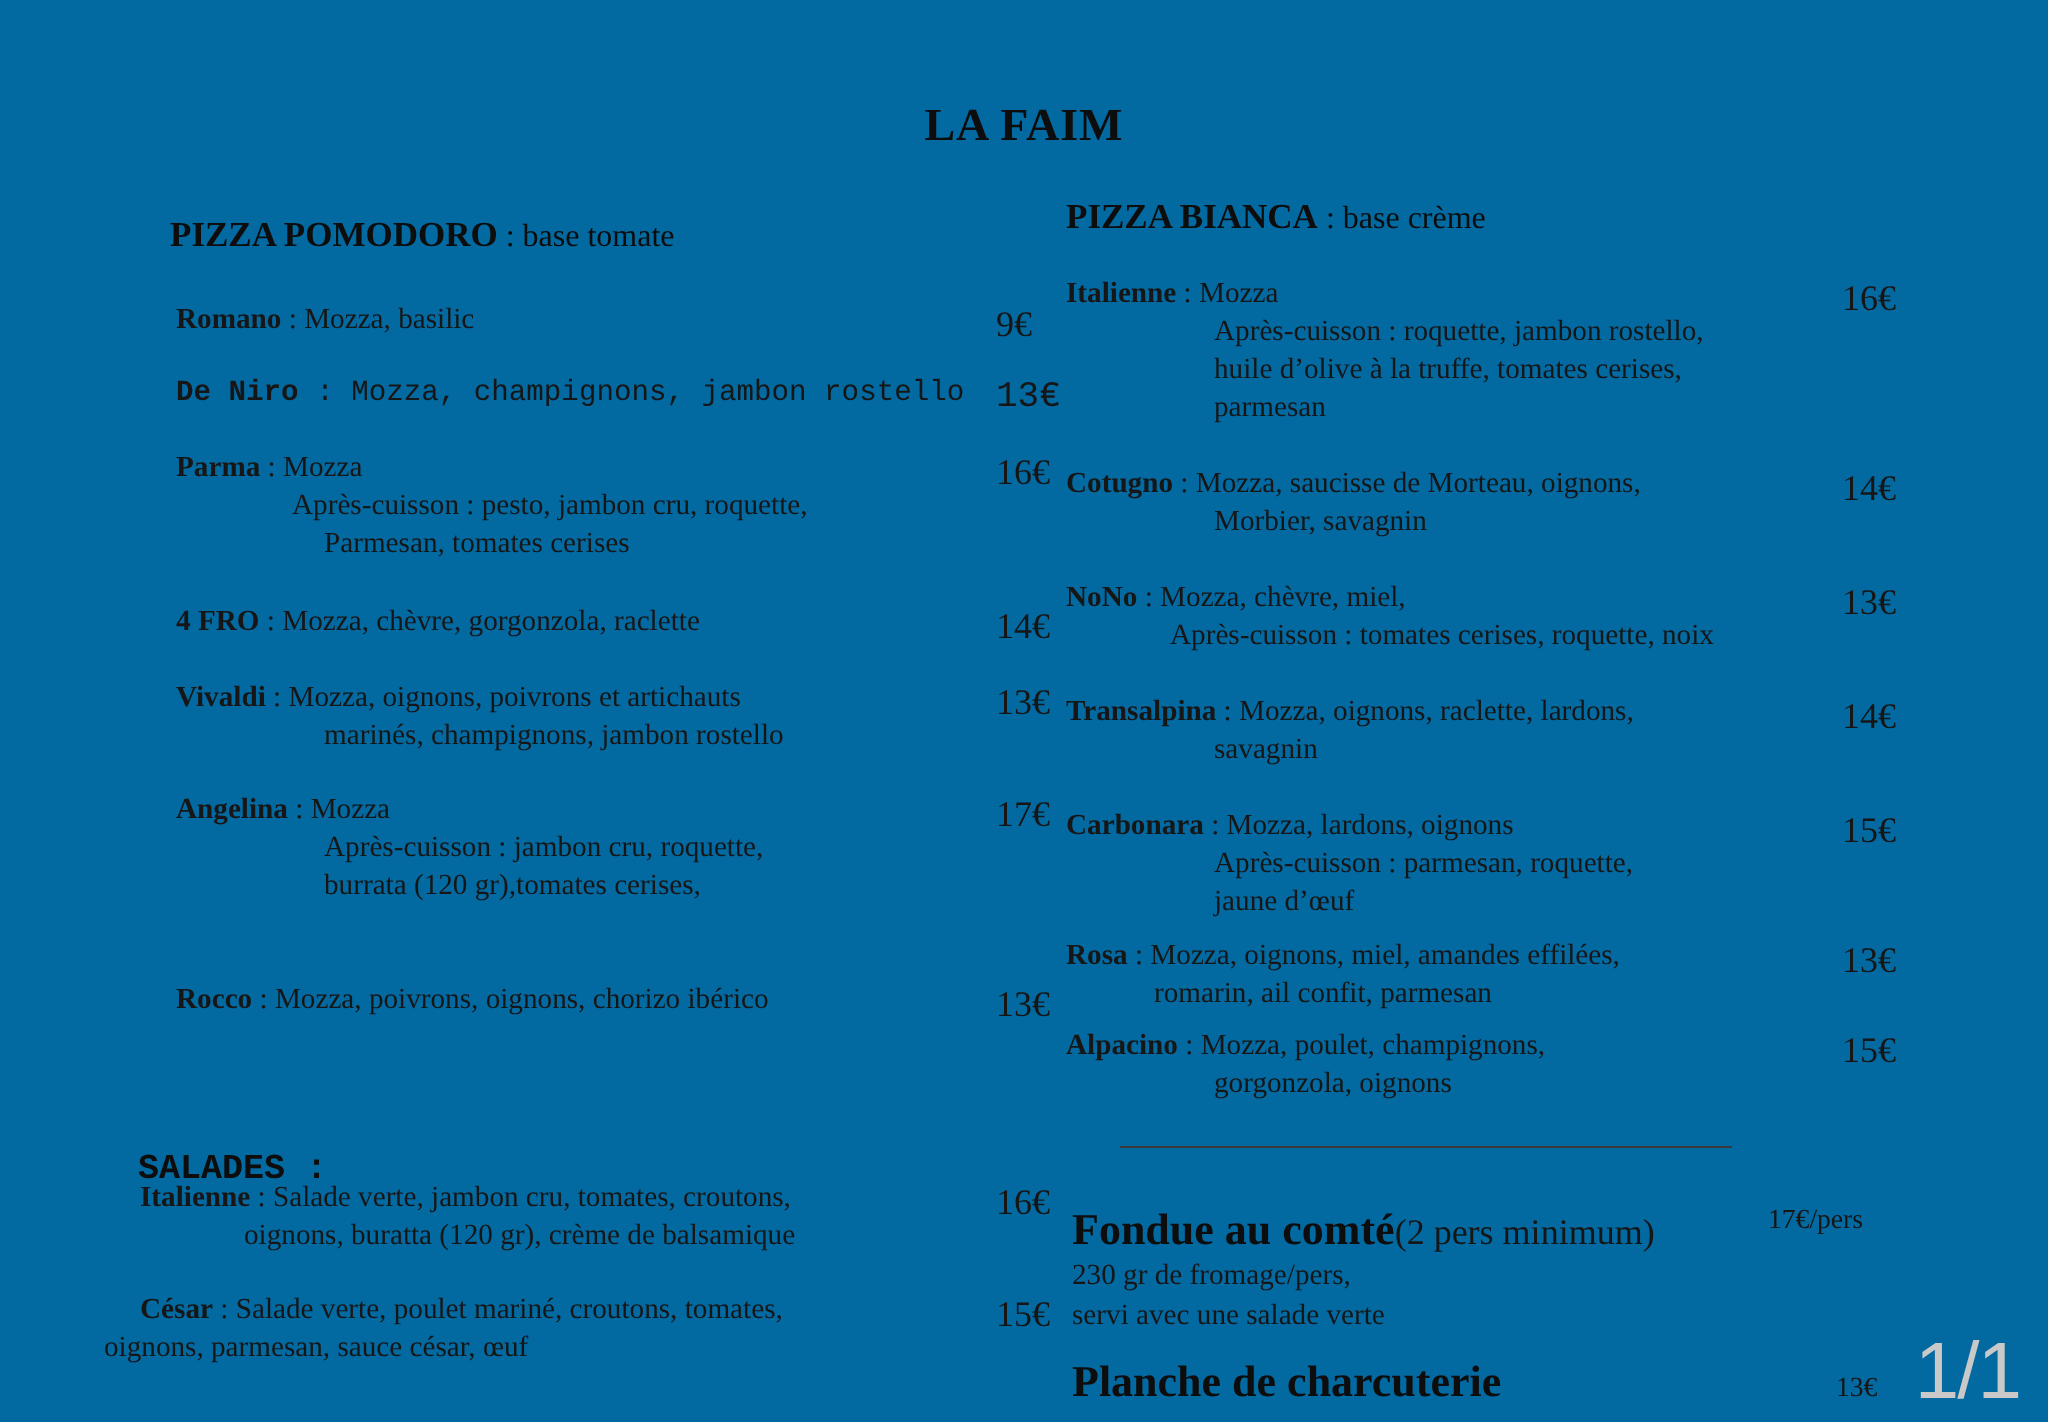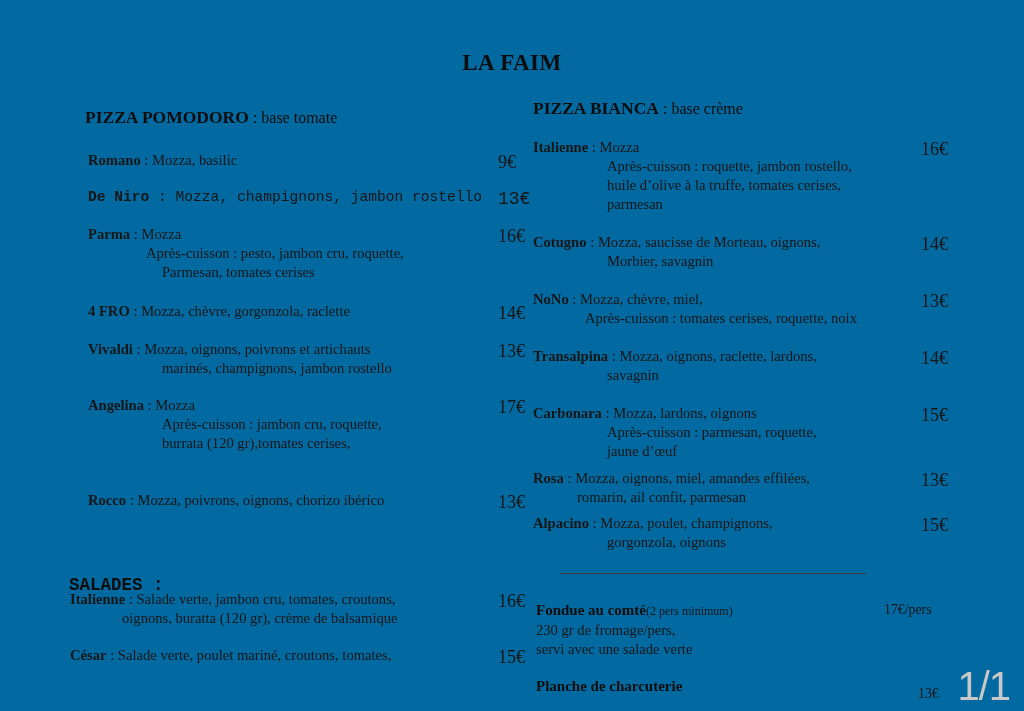--- a/index.html
+++ b/index.html
@@ -98,26 +98,26 @@
   }
 
   
   .extra {
     position: relative;
     font-size: 14.6px;
     line-height: 1.34;
     color: #161616;
   }
   .extra .big {
-    font-size: 15px;
+    font-size: 22px;
     font-weight: bold;
     color: #0d0d0d;
   }
   .extra .note {
-    font-size: 12px;
+    font-size: 18px;
   }
   .extra .price {
     position: absolute;
     top: 1px;
     left: 348px;
     font-size: 13.8px;
     white-space: nowrap;
   }
 
   
@@ -191,20 +191,21 @@
     </div>
 
     <div class="item" style="position:absolute; top:590px; left:4px;">
       <span class="line"><span class="item-name">Italienne</span><span class="sep"> : </span><span>Salade verte, jambon cru, tomates, croutons,</span></span>
       <span class="line ind-3">oignons, buratta (120 gr), crème de balsamique</span>
       <span class="price" style="left:428px;">16€</span>
     </div>
 
     <div class="item" style="position:absolute; top:646px; left:4px;">
       <span class="line"><span class="item-name">César</span><span class="sep"> : </span><span>Salade verte, poulet mariné, croutons, tomates,</span></span>
+      <span class="line ind-neg">oignons, parmesan, sauce césar, œuf</span>
       <span class="price" style="left:428px;">15€</span>
     </div>
 
   </div>
 
   <div class="col col-right">
 
     <div class="section-head" style="position:absolute; top:98px; left:5px;">
       <span>PIZZA BIANCA</span><span class="sub"> : base crème</span>
     </div>

